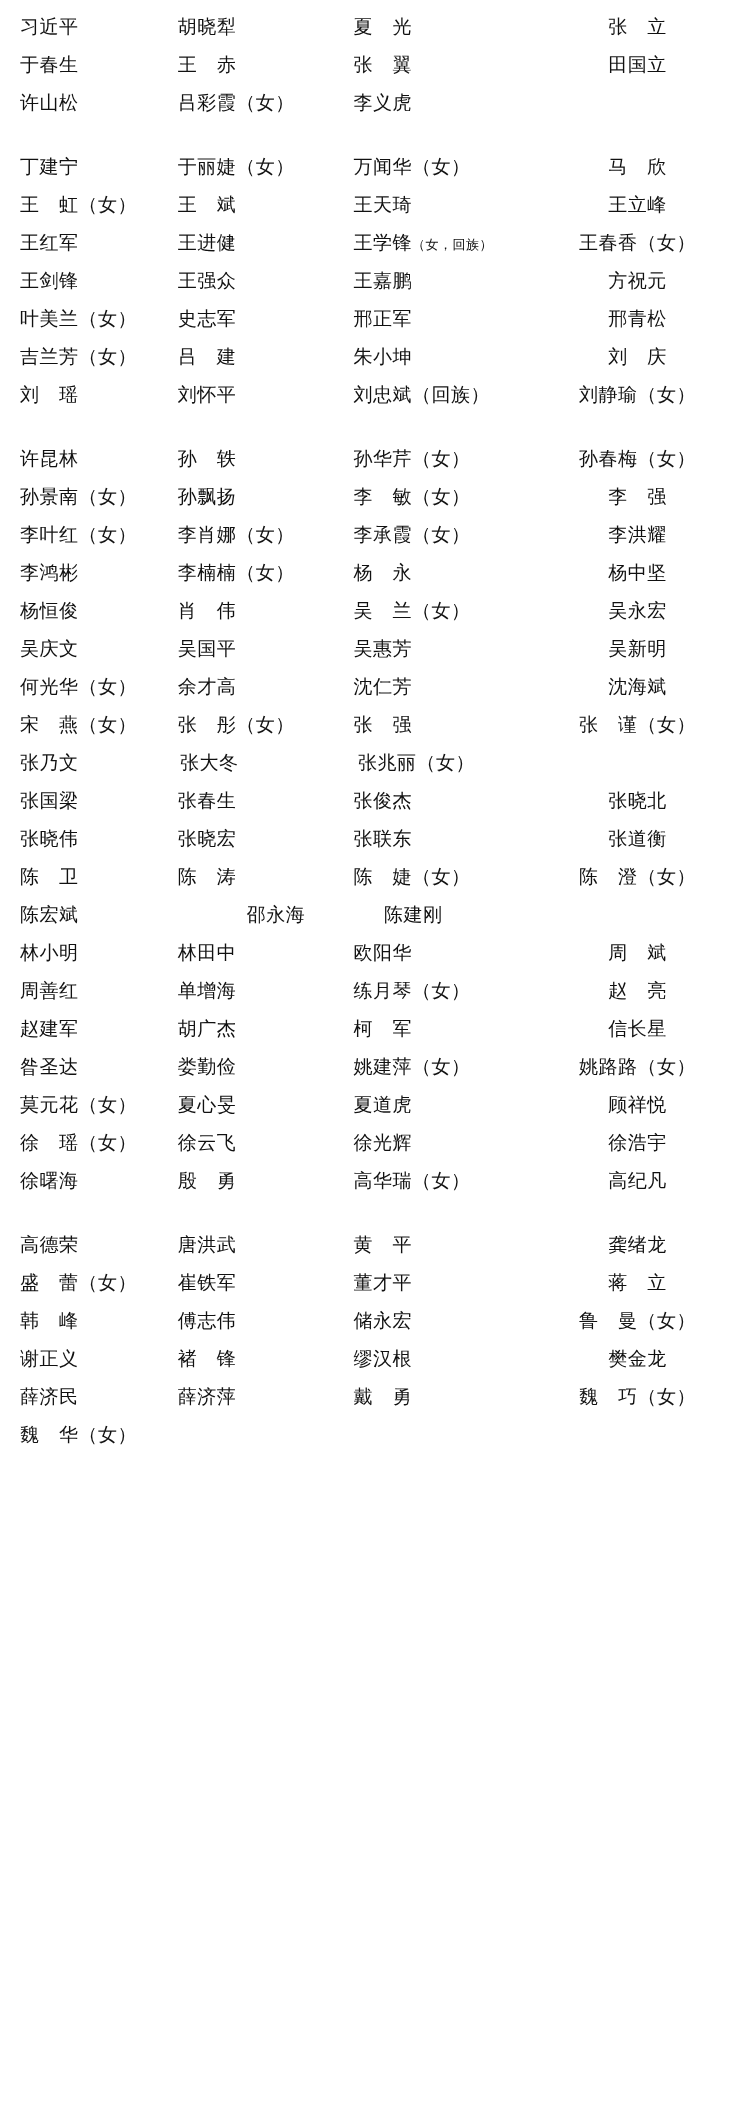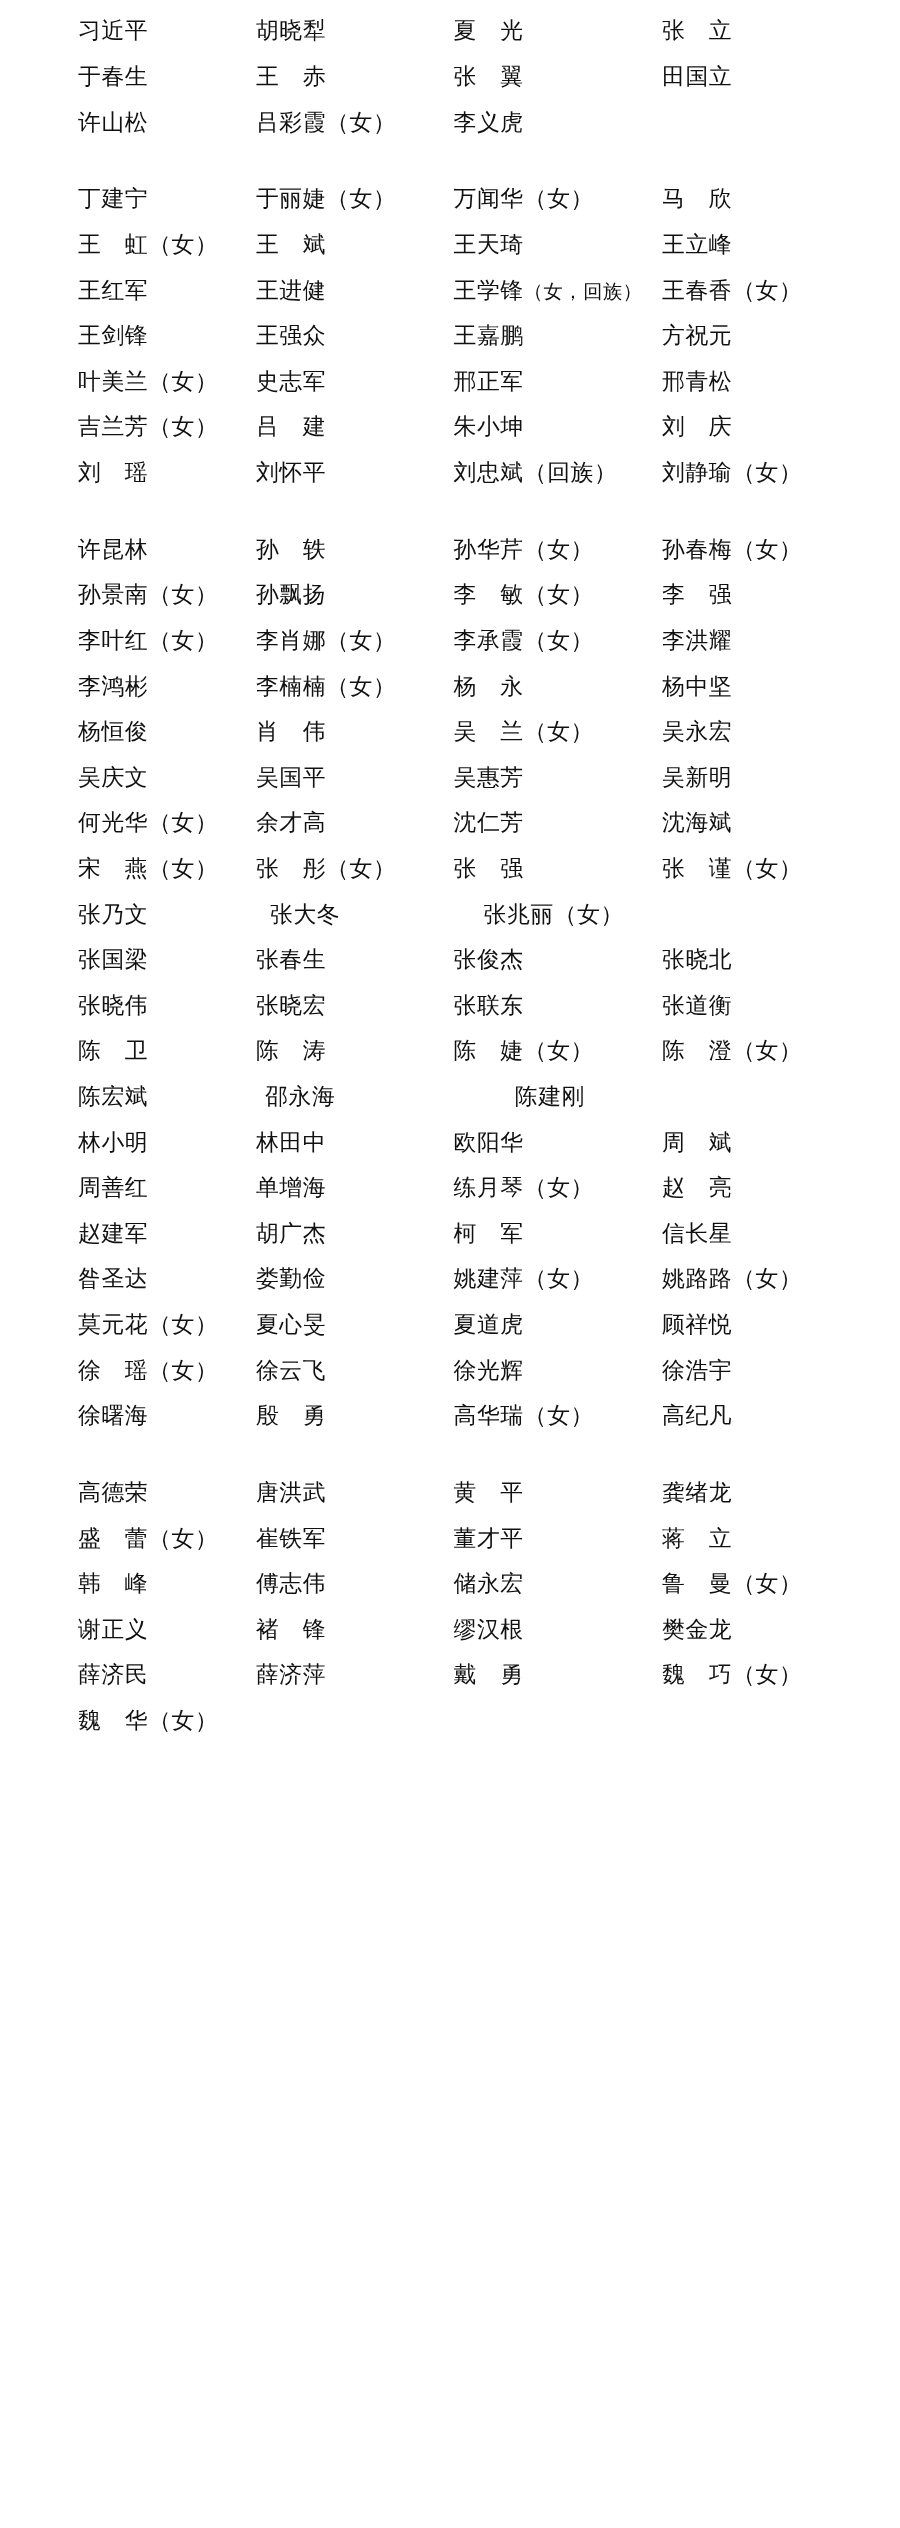--- a/index.html
+++ b/index.html
@@ -22,35 +22,34 @@
     display: block;
   }
   .group + .group {
     margin-top: 26px;
   }
   .name-row {
     display: flex;
     align-items: baseline;
     height: 38px;
     line-height: 38px;
-    margin-left: 45px;
   }
   .cell {
     font-size: 19px;
     letter-spacing: 0.5px;
     white-space: nowrap;
     overflow: visible;
   }
   .c0 { width: 150px; padding-left: 6px; }
   .c1 { width: 170px; padding-left: 10px; font-family: Liberation Mono, monospace; }
   .c2 { width: 182px; padding-left: 8px; font-family: Liberation Mono, monospace; }
-  .c3 { width: 200px; padding-left: 6px; }
+  .c3 { width: 200px; padding-left: 6px; text-align: center; }
   .cell.empty { visibility: hidden; }
   .tiny {
-    font-size: 16px;
+    font-size: 13px;
     vertical-align: baseline;
   }
 </style>
 </head>
 <body>
 
 <div class="page">
   <div id="roster">
       <div class="group">
         <div class="name-row">

